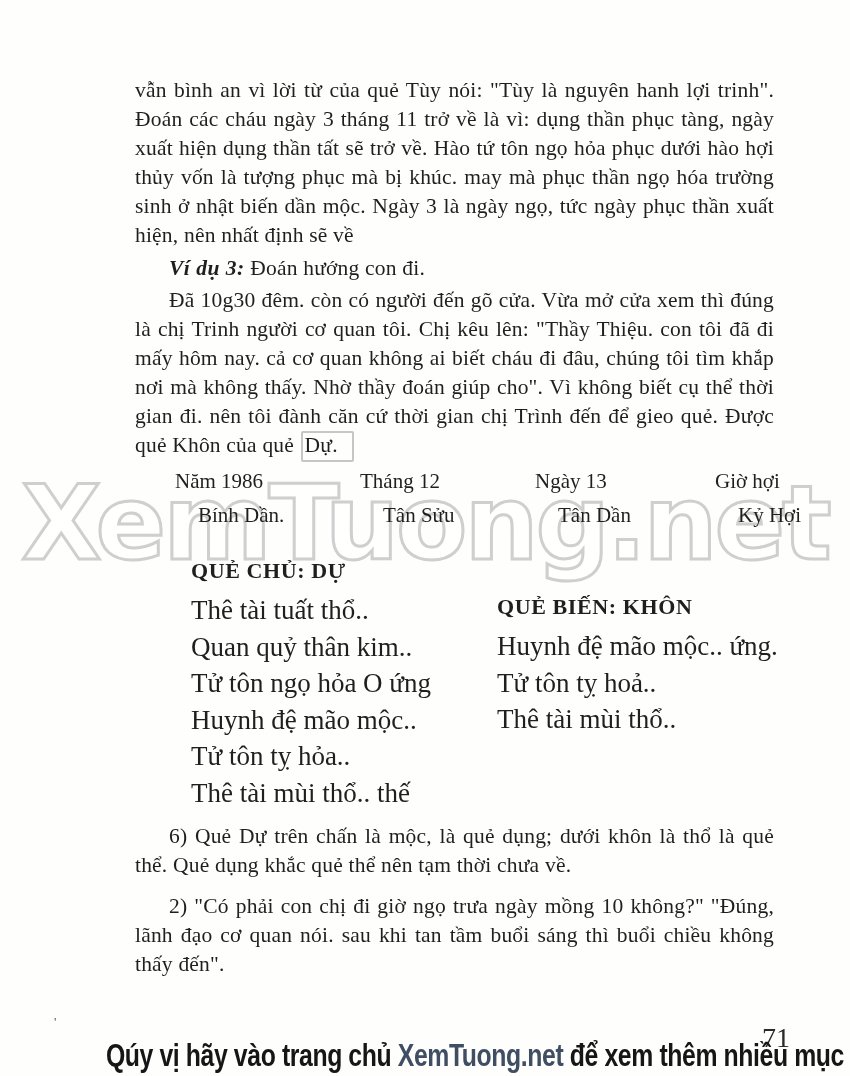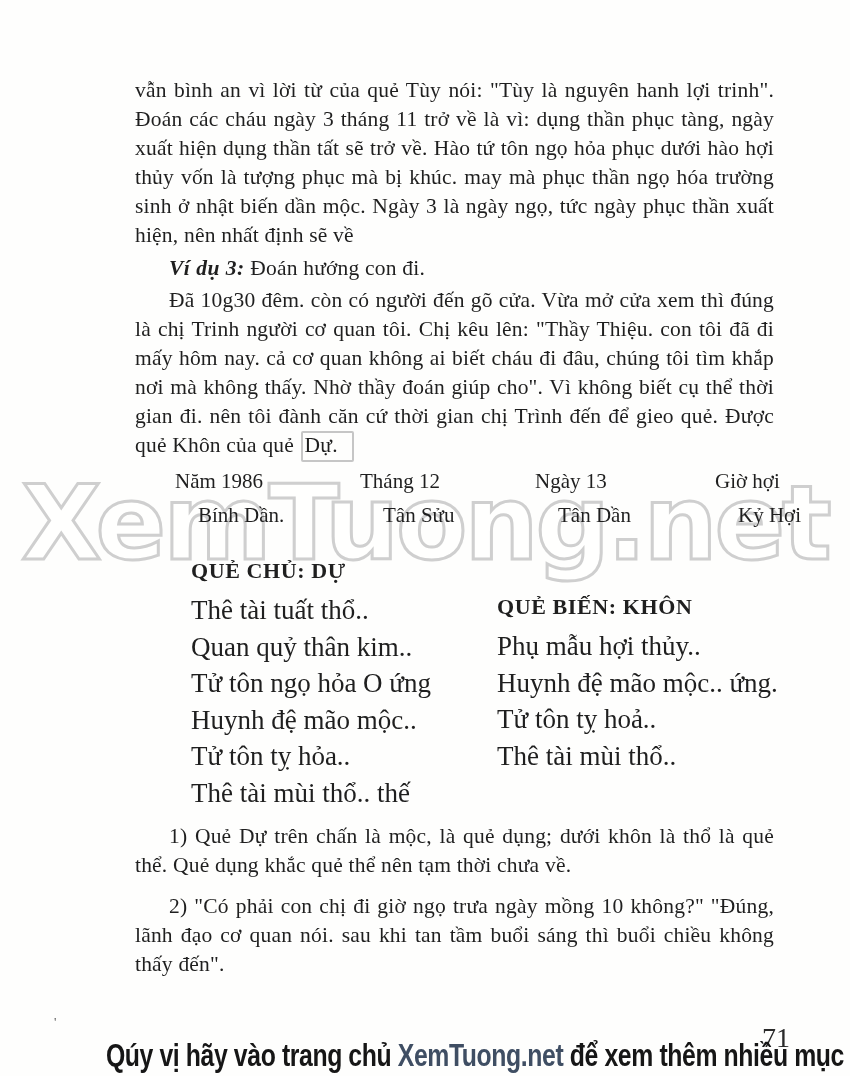--- a/index.html
+++ b/index.html
@@ -166,29 +166,28 @@
         <div class="hex-title">QUẺ CHỦ: DỰ</div>
         <div class="hex-line">Thê tài tuất thổ..</div>
         <div class="hex-line">Quan quỷ thân kim..</div>
         <div class="hex-line">Tử tôn ngọ hỏa O ứng</div>
         <div class="hex-line">Huynh đệ mão mộc..</div>
         <div class="hex-line">Tử tôn tỵ hỏa..</div>
         <div class="hex-line">Thê tài mùi thổ.. thế</div>
       </div>
       <div class="hex-col right">
         <div class="hex-title">QUẺ BIẾN: KHÔN</div>
-        <div class="hex-line">Phụ mẫu hợi thủy..</div>
         <div class="hex-line">Huynh đệ mão mộc.. ứng.</div>
         <div class="hex-line">Tử tôn tỵ hoả..</div>
         <div class="hex-line">Thê tài mùi thổ..</div>
       </div>
     </div>
 
     <div class="notes">
-      <p class="p-indent">1) Quẻ Dự trên chấn là mộc, là quẻ dụng; dưới khôn là thổ là quẻ thể. Quẻ dụng khắc quẻ thể nên tạm thời chưa về.</p>
+      <p class="p-indent">6) Quẻ Dự trên chấn là mộc, là quẻ dụng; dưới khôn là thổ là quẻ thể. Quẻ dụng khắc quẻ thể nên tạm thời chưa về.</p>
       <p class="p-indent">2) "Có phải con chị đi giờ ngọ trưa ngày mồng 10 không?" "Đúng, lãnh đạo cơ quan nói. sau khi tan tầm buổi sáng thì buổi chiều không thấy đến".</p>
     </div>
 
   </div>
 
   <div class="margin-tick">'</div>
 
   <div class="page-number">71</div>
 
   <div class="footer">

